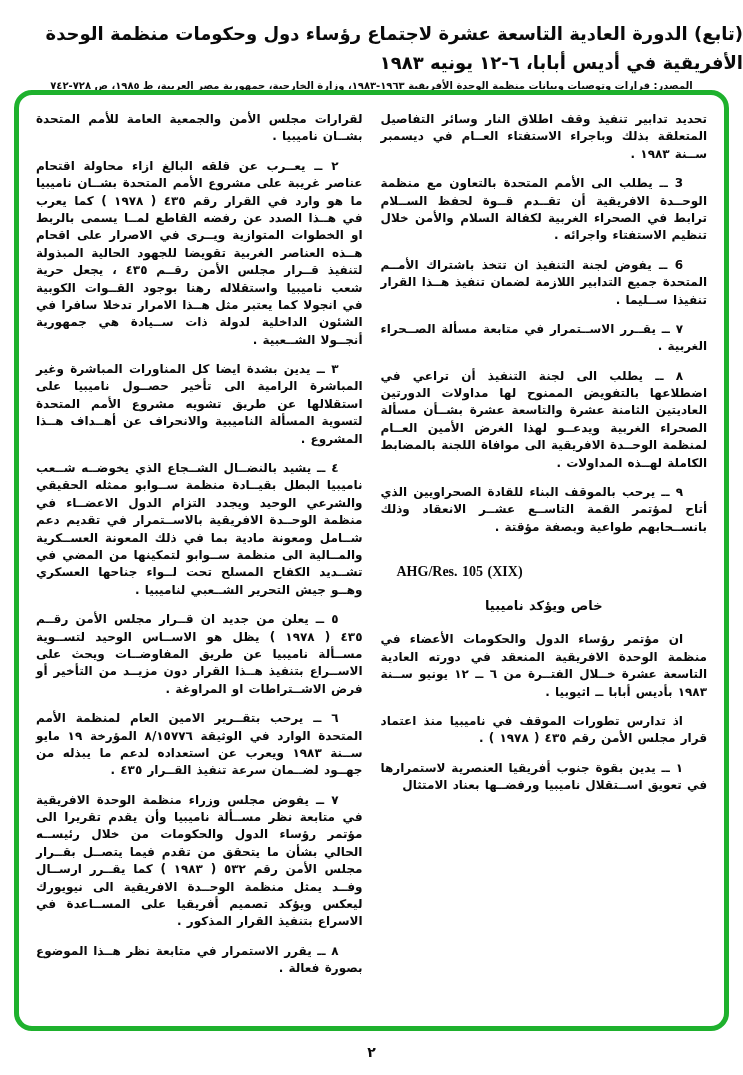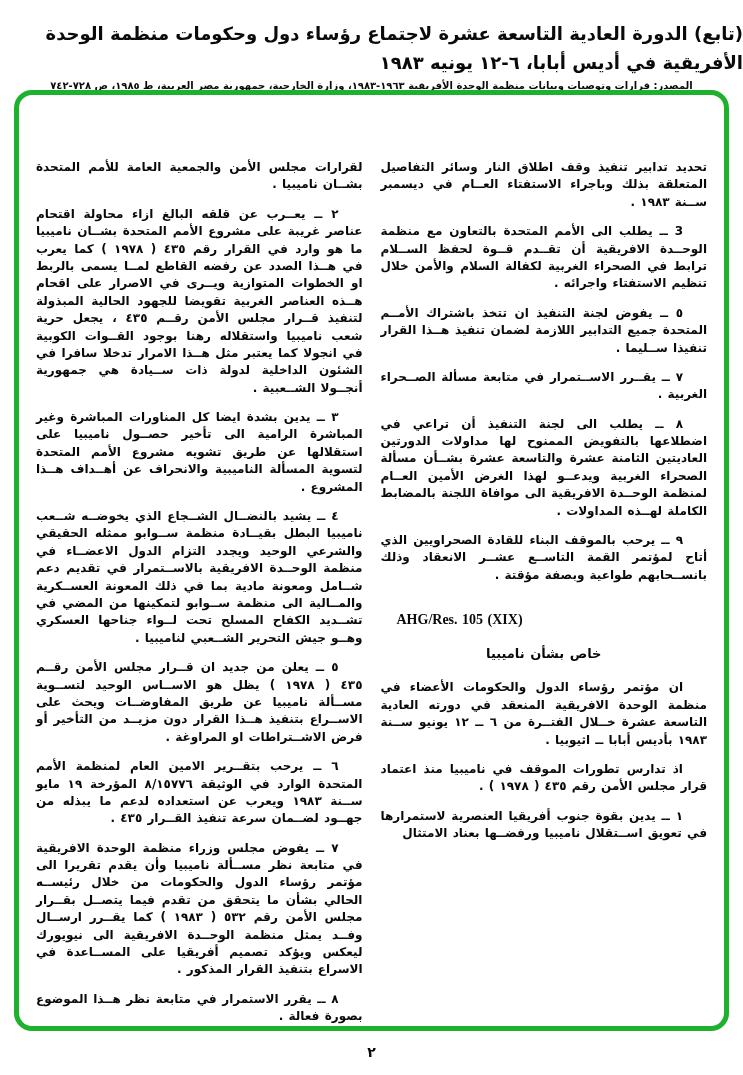--- a/index.html
+++ b/index.html
@@ -59,21 +59,21 @@
     line-height: 1.45;
   }
   
   .block {
     text-align: justify;
     text-justify: inter-word;
     margin-bottom: 12px;
     word-spacing: 1px;
   }
   .block-para { text-indent: 24px; }
-  .block-cont { text-indent: 0; margin-top: 48px; }
+  .block-cont { text-indent: 0; }
   .block-latin {
     direction: ltr;
     text-align: left;
     text-indent: 0;
     font-family: "Liberation Serif", serif;
     font-weight: bold;
     font-size: 14px;
     margin: 26px 0 14px 16px;
   }
   .block-heading {
@@ -103,33 +103,33 @@
   </div>
 
   <div class="frame">
     <div class="cols">
       <section class="col">
 
           <p class="block block-cont">تحديد تدابير تنفيذ وقف اطلاق النار وسائر التفاصيل المتعلقة بذلك وباجراء الاستفتاء العــام في ديسمبر ســنة ١٩٨٣ .</p>
 
           <p class="block block-para">3 ــ يطلب الى الأمم المتحدة بالتعاون مع منظمة الوحــدة الافريقية أن تقــدم قــوة لحفظ الســلام ترابط في الصحراء الغربية لكفالة السلام والأمن خلال تنظيم الاستفتاء واجرائه .</p>
 
-          <p class="block block-para">٥ ــ يفوض لجنة التنفيذ ان تتخذ باشتراك الأمــم المتحدة جميع التدابير اللازمة لضمان تنفيذ هــذا القرار تنفيذا ســليما .</p>
+          <p class="block block-para">6 ــ يفوض لجنة التنفيذ ان تتخذ باشتراك الأمــم المتحدة جميع التدابير اللازمة لضمان تنفيذ هــذا القرار تنفيذا ســليما .</p>
 
 
           <p class="block block-para">٧ ــ يقــرر الاســتمرار في متابعة مسألة الصــحراء الغربية .</p>
 
           <p class="block block-para">٨ ــ يطلب الى لجنة التنفيذ أن تراعي في اضطلاعها بالتفويض الممنوح لها مداولات الدورتين العاديتين الثامنة عشرة والتاسعة عشرة بشــأن مسألة الصحراء الغربية ويدعــو لهذا الغرض الأمين العــام لمنظمة الوحــدة الافريقية الى موافاة اللجنة بالمضابط الكاملة لهــذه المداولات .</p>
 
           <p class="block block-para">٩ ــ يرحب بالموقف البناء للقادة الصحراويين الذي أتاح لمؤتمر القمة التاســع عشــر الانعقاد وذلك بانســحابهم طواعية وبصفة مؤقتة .</p>
 
           <p class="block block-latin">AHG/Res. 105 (XIX)</p>
 
 
-          <p class="block block-heading">خاص بشأن ناميبيا</p>
+          <p class="block block-heading">خاص ويؤكد ناميبيا</p>
 
           <p class="block block-para">ان مؤتمر رؤساء الدول والحكومات الأعضاء في منظمة الوحدة الافريقية المنعقد في دورته العادية التاسعة عشرة خــلال الفتــرة من ٦ ــ ١٢ يونيو ســنة ١٩٨٣ بأديس أبابا ــ اثيوبيا .</p>
 
           <p class="block block-para">اذ تدارس تطورات الموقف في ناميبيا منذ اعتماد قرار مجلس الأمن رقم ٤٣٥ ( ١٩٧٨ ) .</p>
 
           <p class="block block-para">١ ــ يدين بقوة جنوب أفريقيا العنصرية لاستمرارها في تعويق اســتقلال ناميبيا ورفضــها بعناد الامتثال</p>
         </section>
       <section class="col">
 
           <p class="block block-cont">لقرارات مجلس الأمن والجمعية العامة للأمم المتحدة بشــان ناميبيا .</p>

